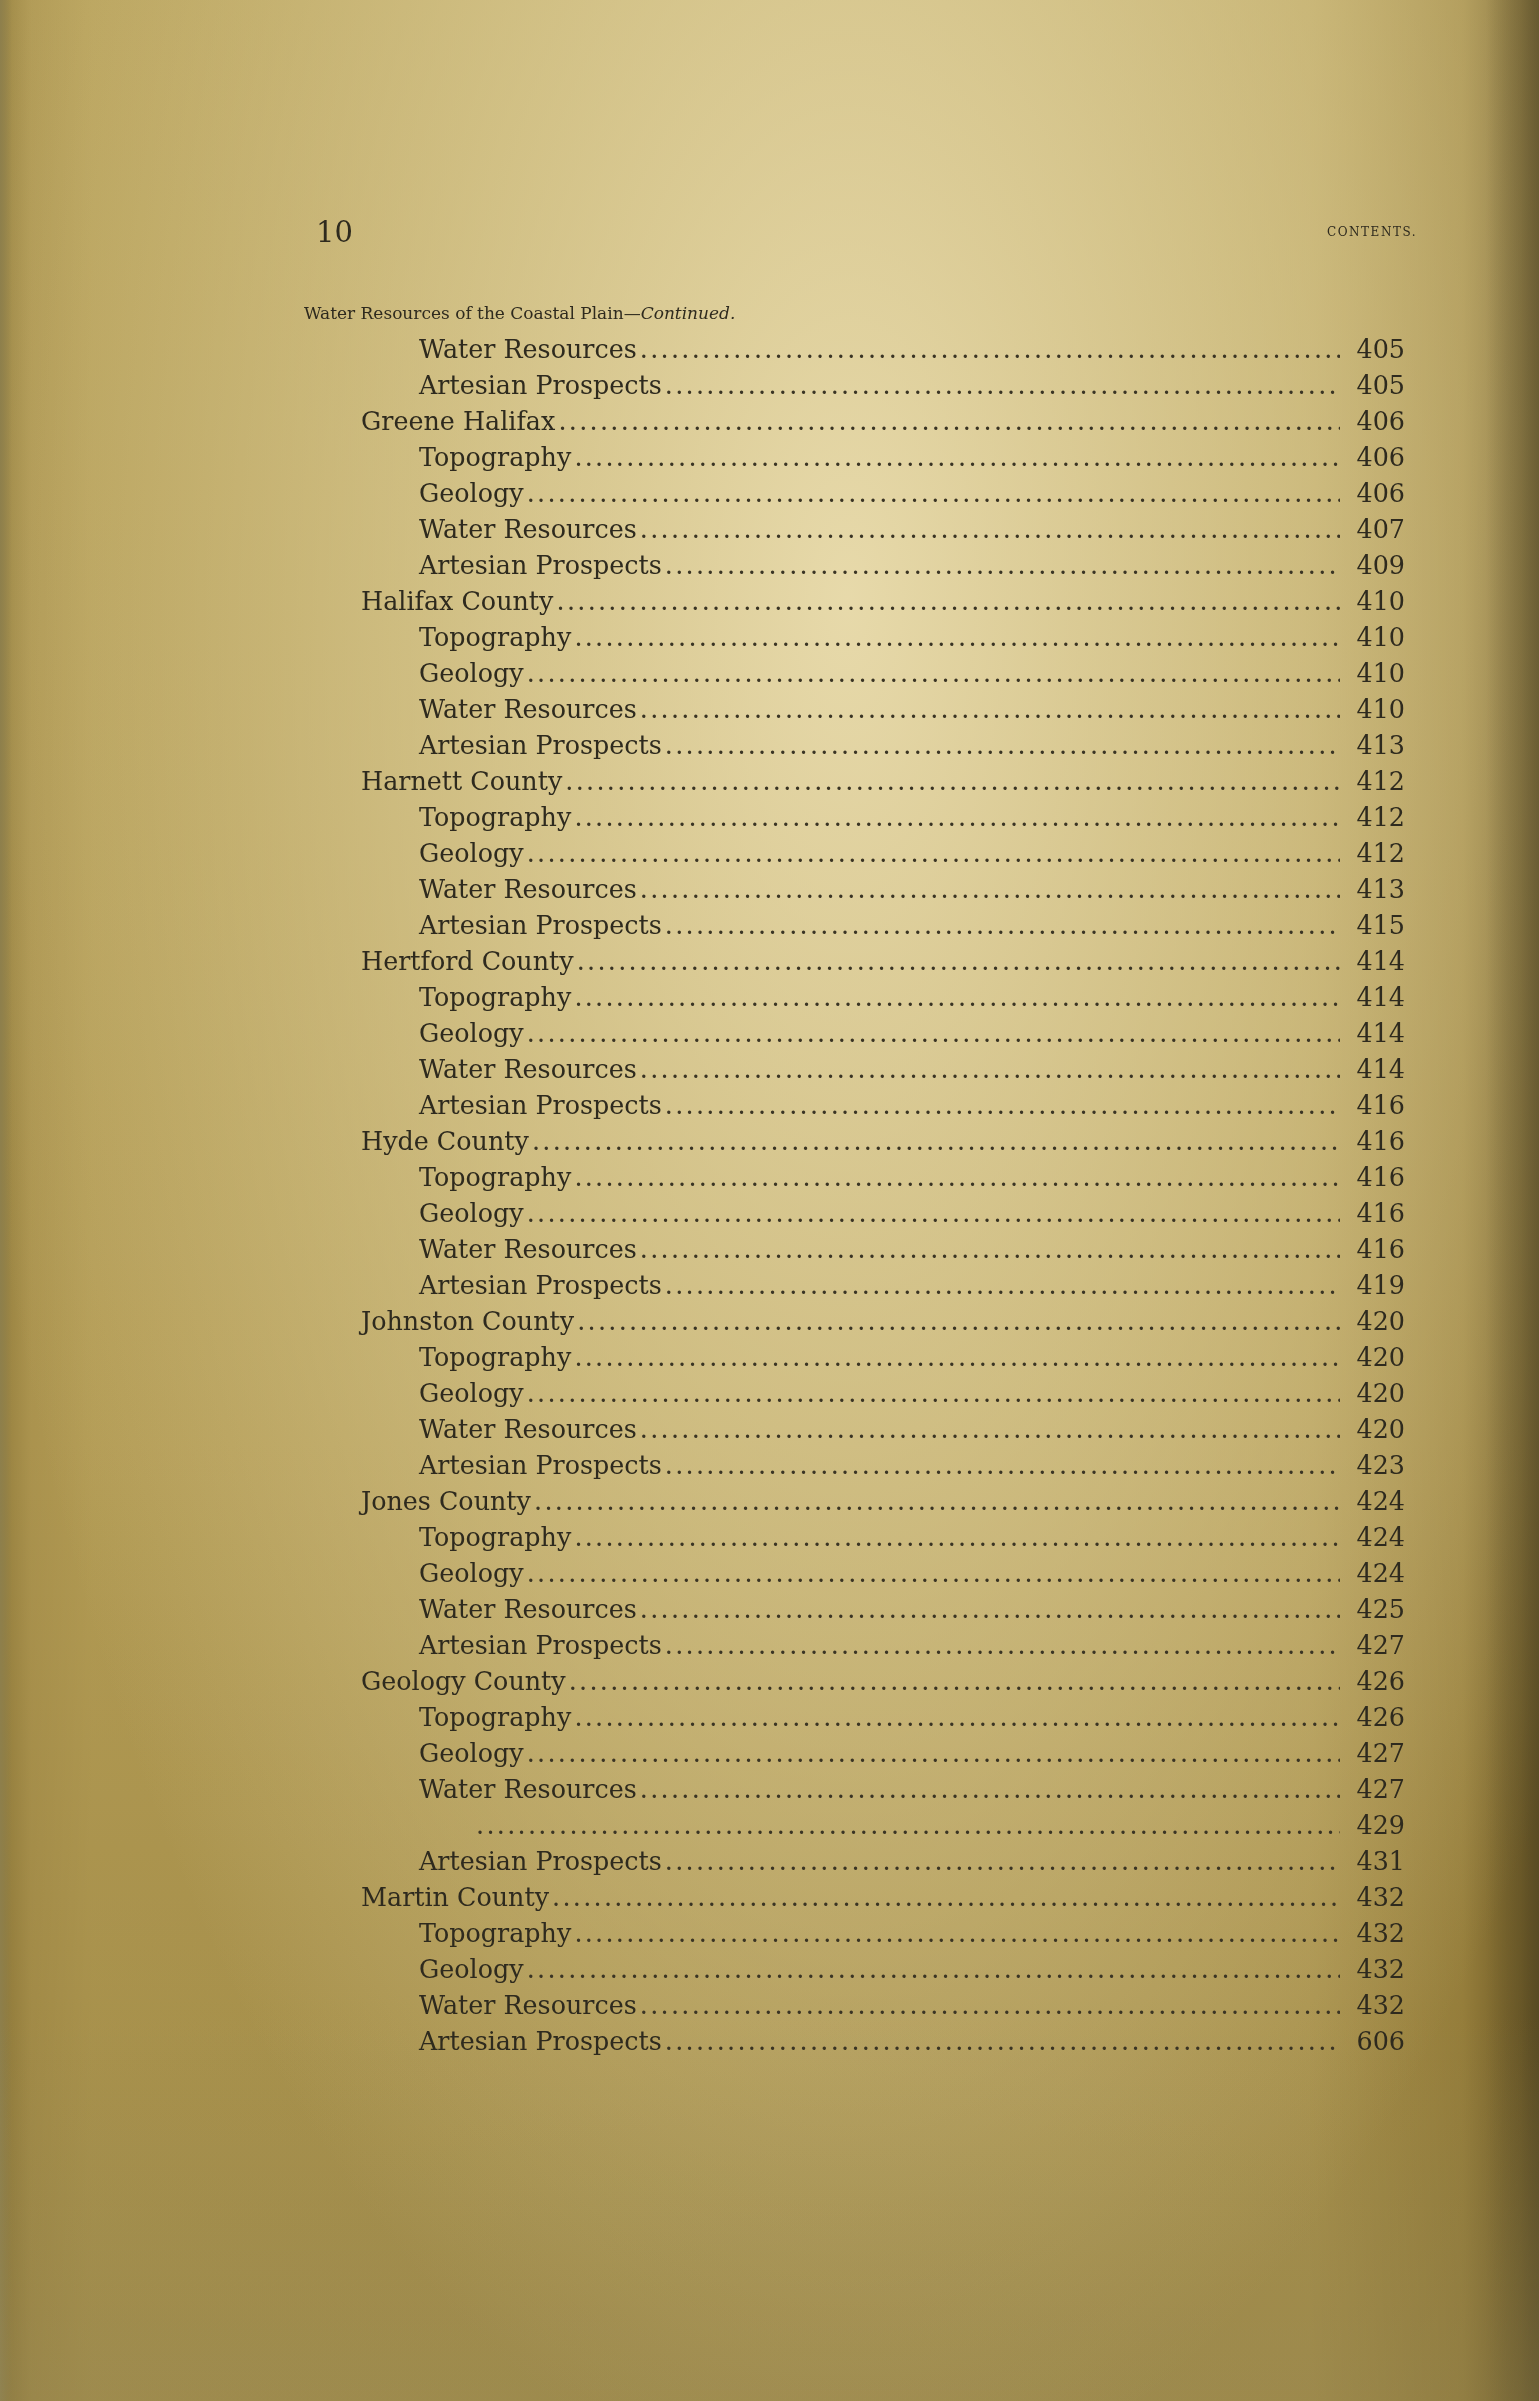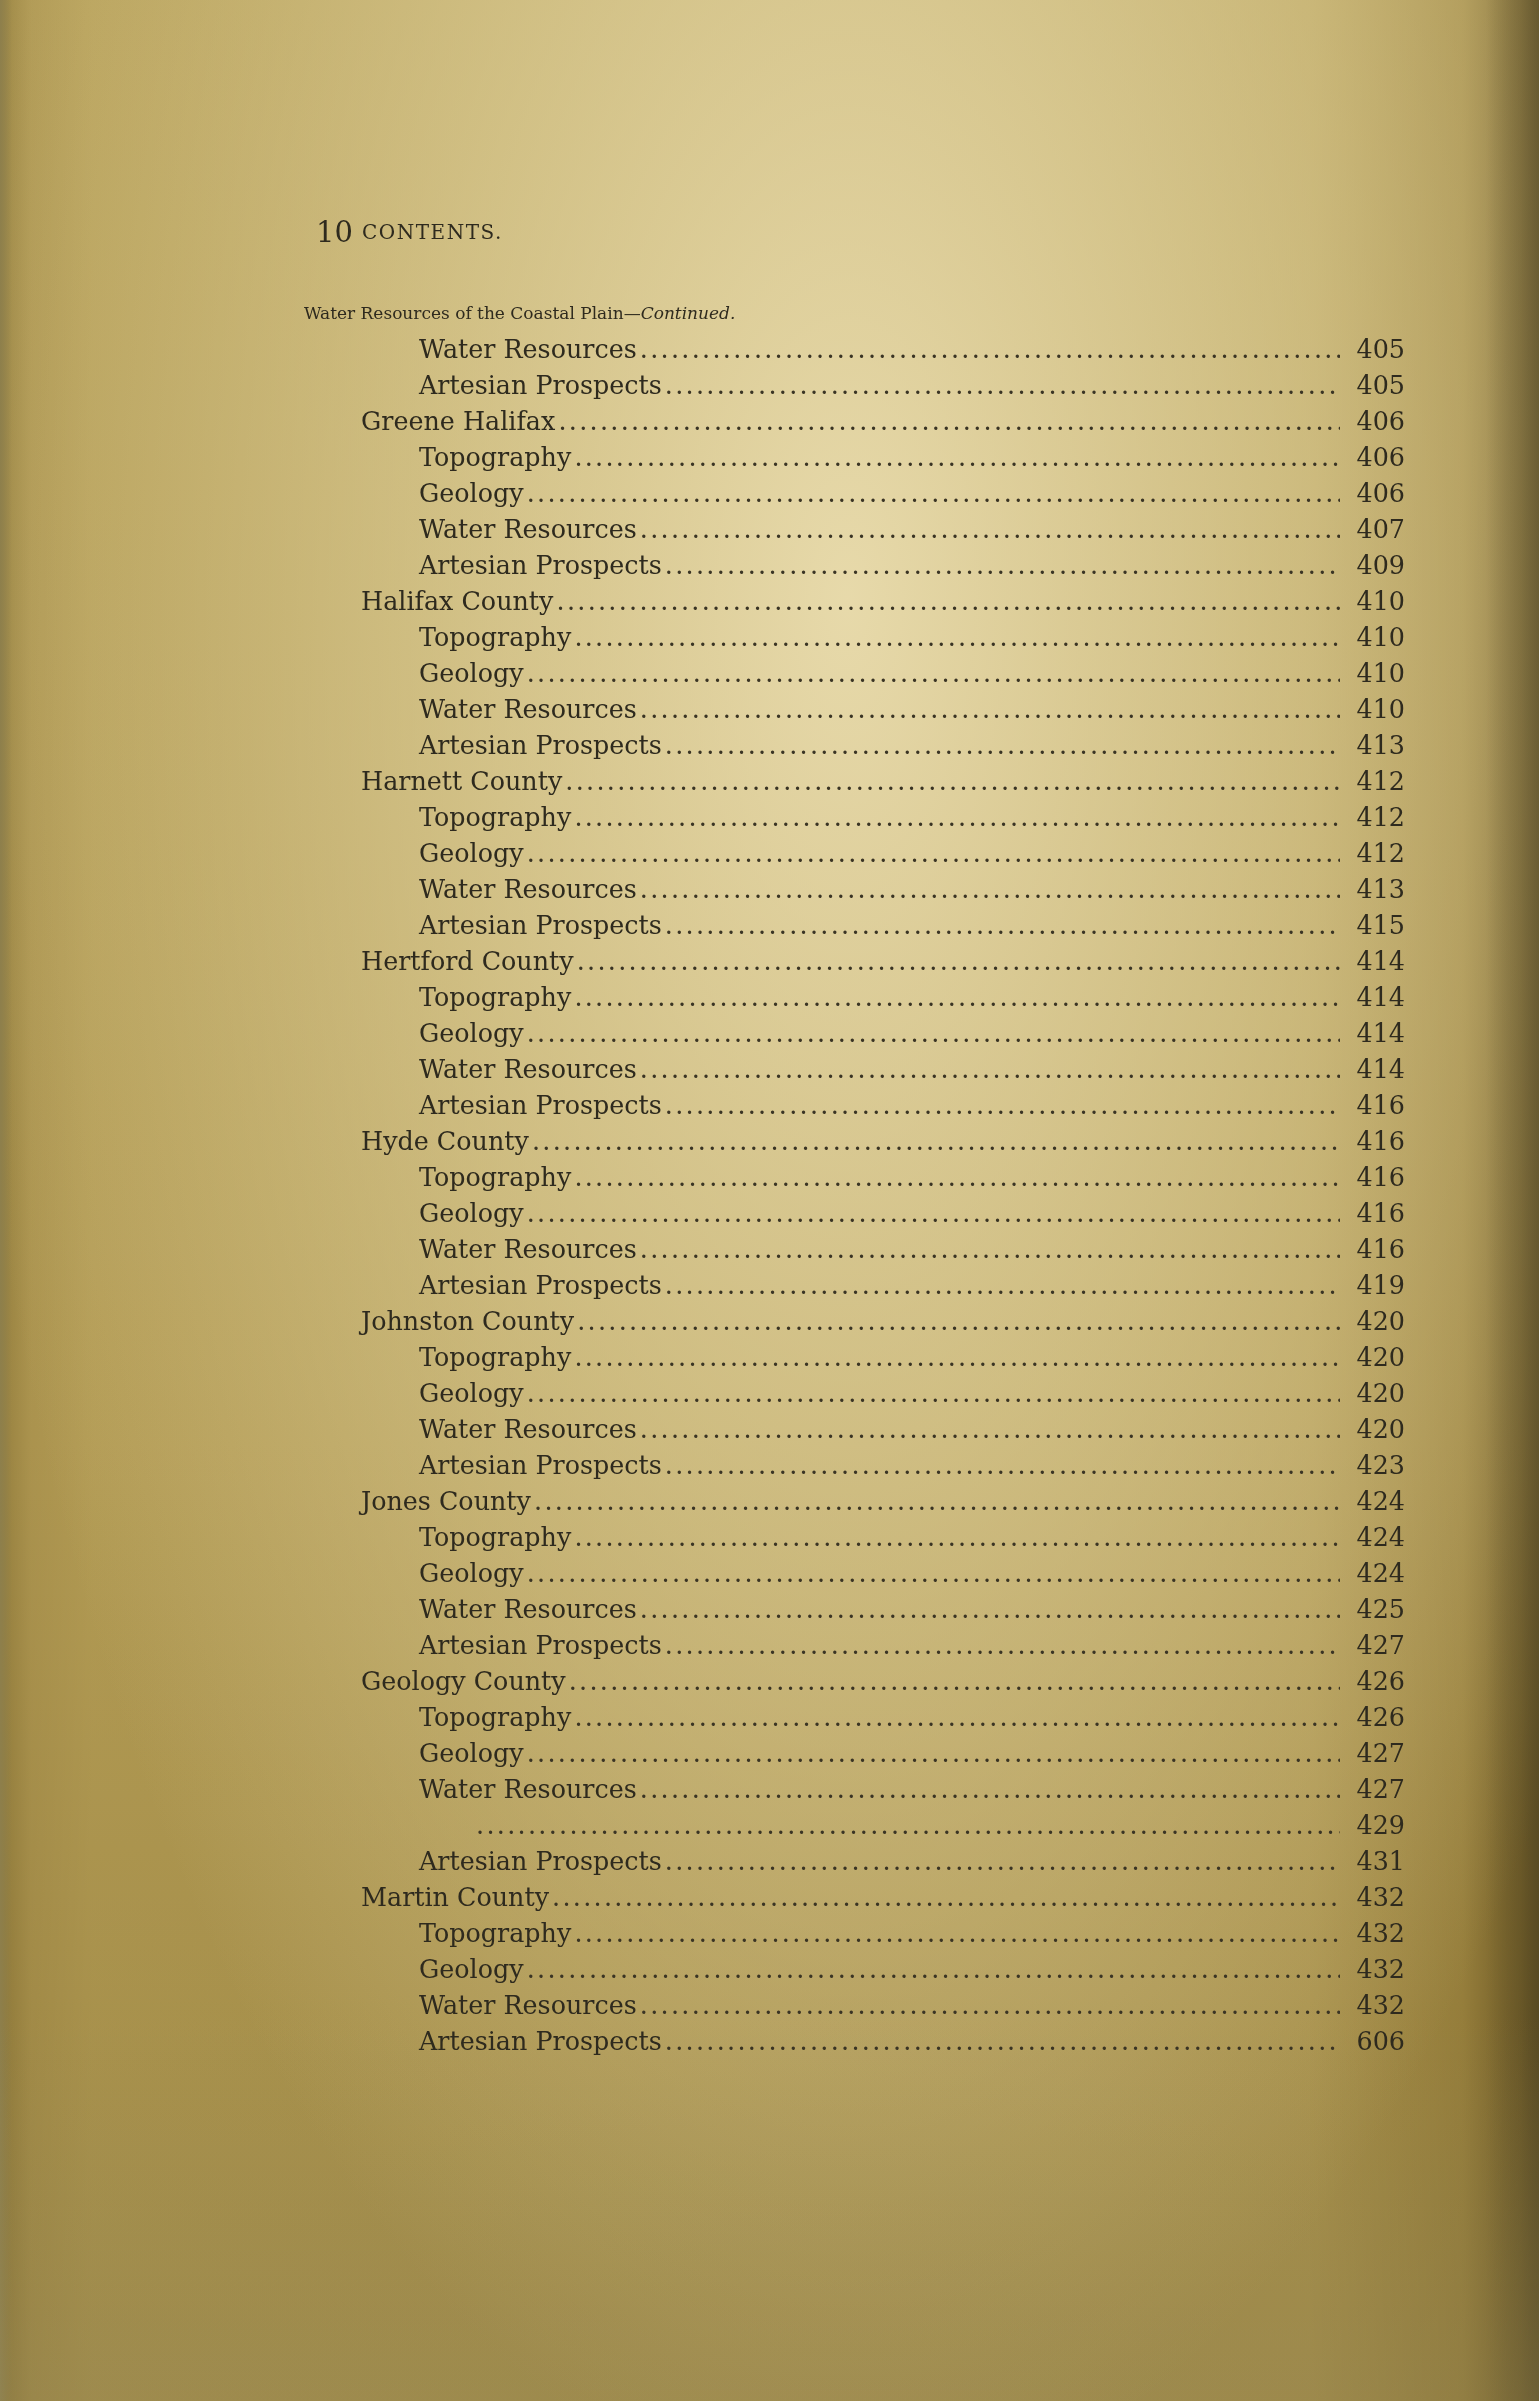--- a/index.html
+++ b/index.html
@@ -53,23 +53,23 @@
       margin-left: 12px;
     }
     .folio {
       position: absolute;
       left: 0; top: 0;
       font-size: 29px;
       line-height: 38px;
     }
     .head-title {
       position: absolute;
-      left: 8px; right: 0; top: 0;
-      text-align: left;
-      font-size: 20px;
+      left: 0; right: 0; top: 0;
+      text-align: right;
+      font-size: 12px;
       letter-spacing: 1.5px;
       line-height: 38px;
       padding-left: 38px;
     }
     .toc {
       position: absolute;
       top: 296px;
       left: 304px;
       width: 1101px;
     }

